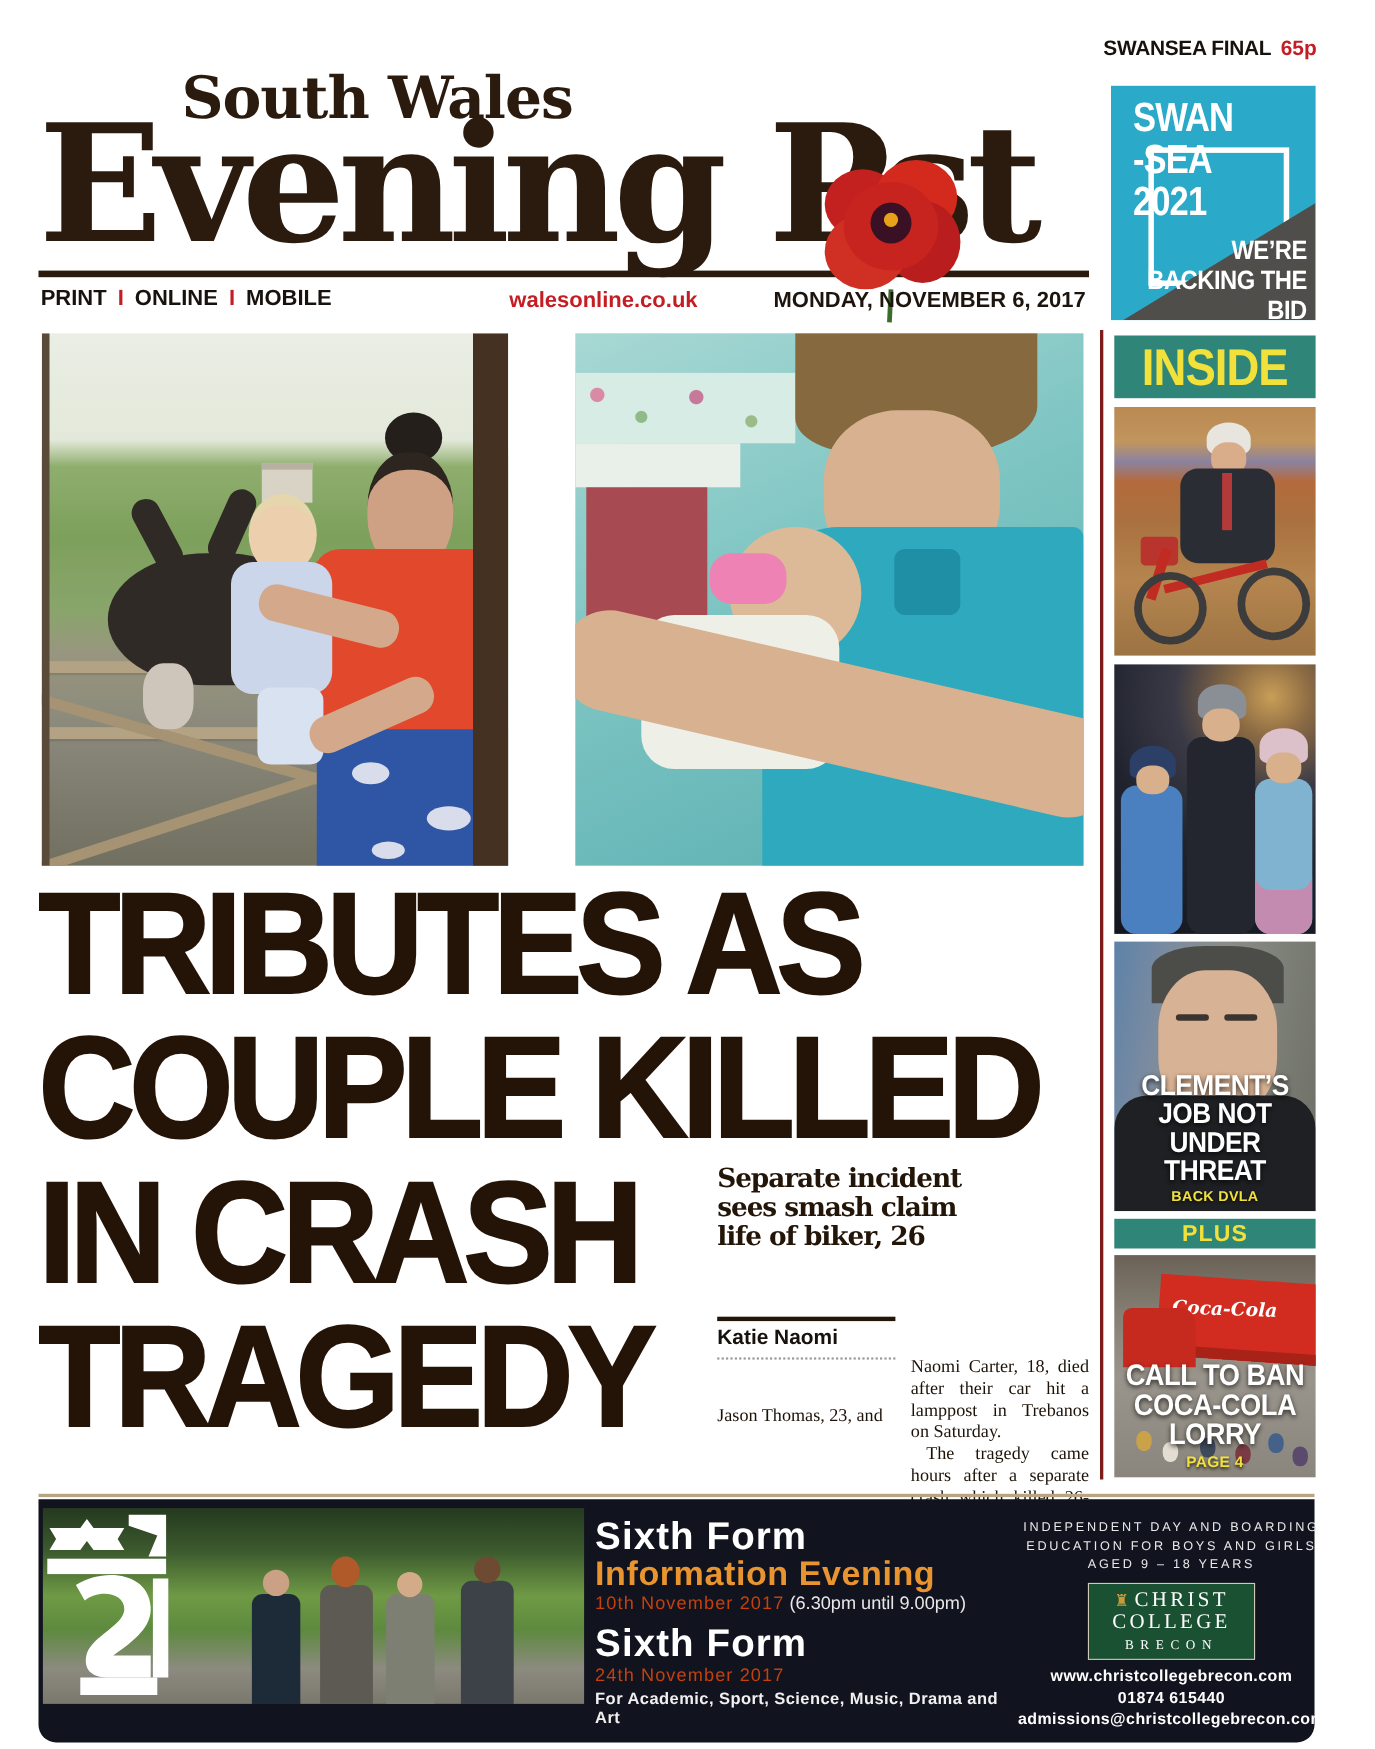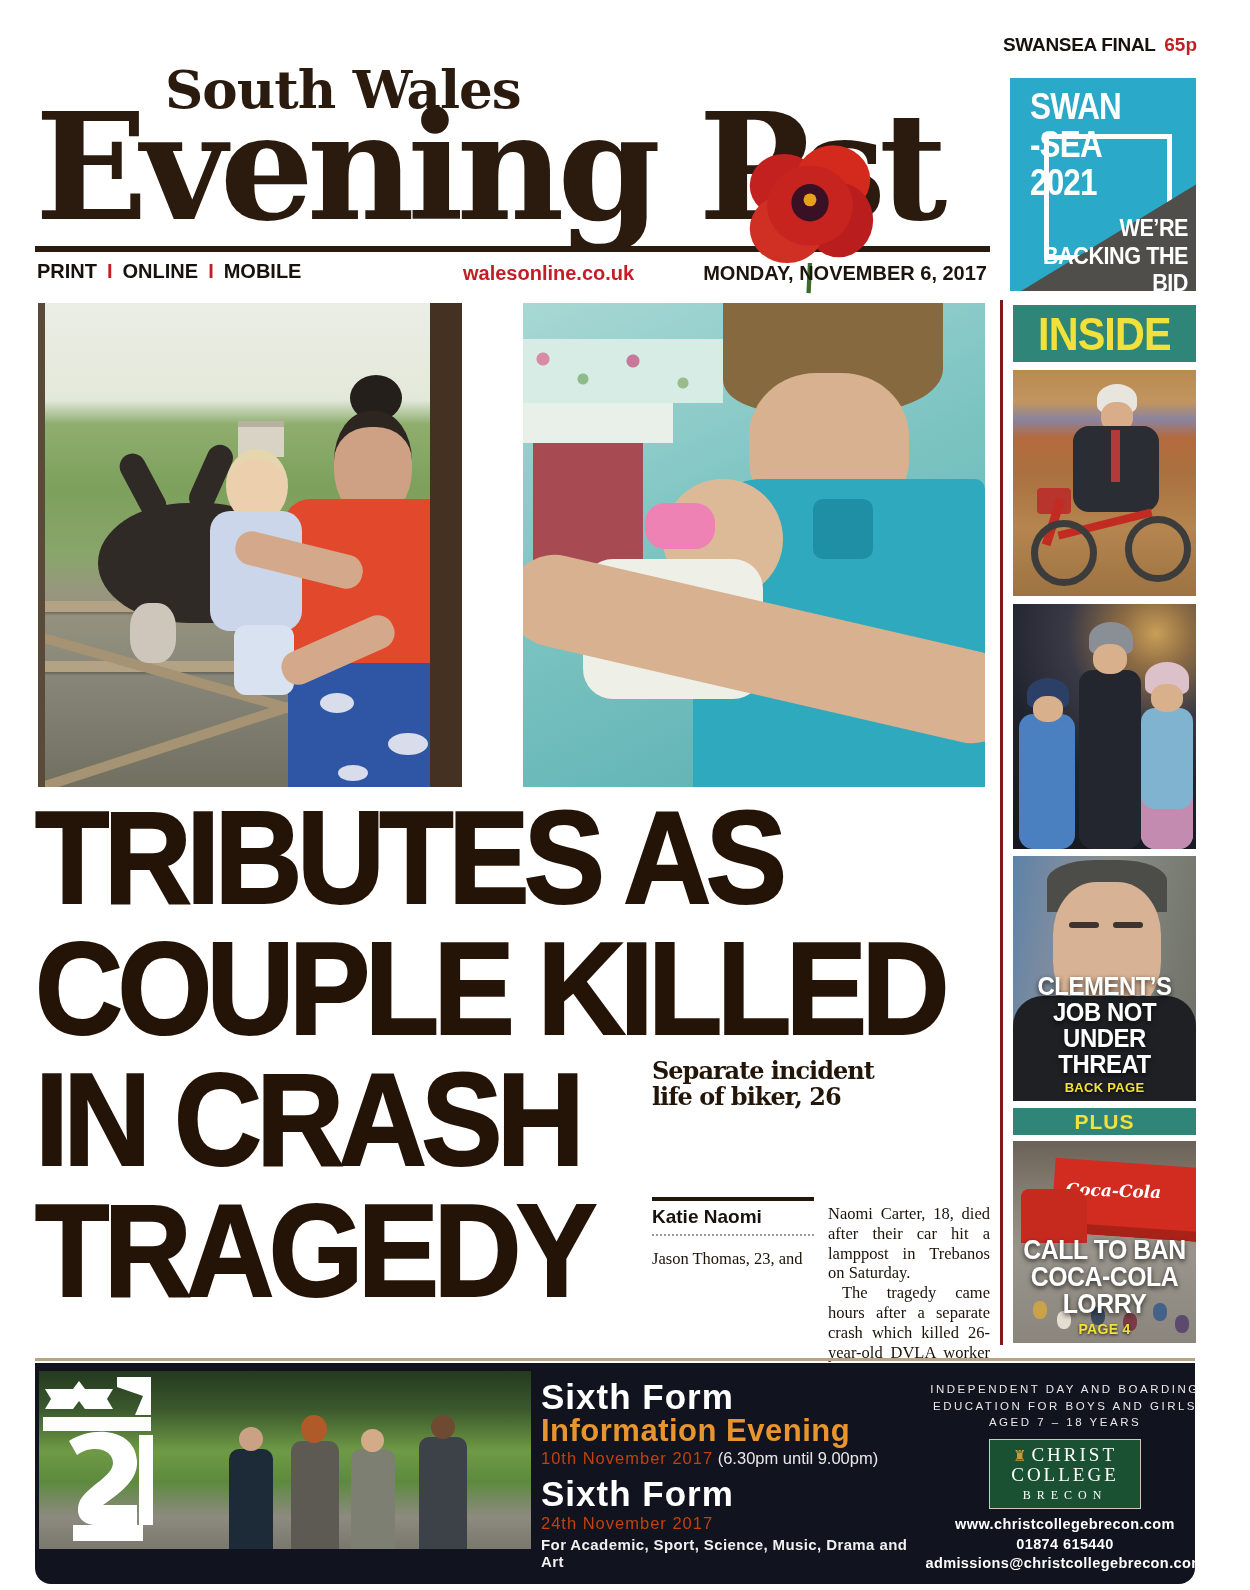--- a/index.html
+++ b/index.html
@@ -107,21 +107,21 @@
   .lr-crowd-dot{position:absolute;width:14px;height:18px;border-radius:45%;}
 
   
   .headline-line{left:35px;color:#241407;font-weight:bold;font-size:131px;line-height:1;letter-spacing:-6px;transform:scaleX(.93);transform-origin:left top;white-space:nowrap;-webkit-text-stroke:2px #241407;}
 
   
   .standfirst{left:652px;top:1058px;width:345px;font-family:"DejaVu Serif",serif;font-weight:bold;font-size:24px;line-height:1.1;color:#241509;letter-spacing:-1px;}
   .byline-block{left:652px;top:1197px;width:162px;}
   .byline-rule{width:162px;height:4px;background:#241509;}
   .byline-name{font-weight:bold;font-size:19px;color:#17120e;padding:5px 0 6px 0;border-bottom:2px dotted #9a9a9a;}
-  .bodycol{font-family:"Liberation Serif",serif;font-size:16.5px;line-height:1.2;color:#1c1208;text-align:justify;}
+  .bodycol{font-family:"Liberation Serif",serif;font-size:16.5px;line-height:1.2;color:#1c1208;text-align:justify;margin-top:28px;}
   .col1{left:652px;top:1249px;width:162px;}
   .col2{left:828px;top:1204px;width:162px;}
   .bodycol p{margin:0;}
   .bodycol p + p{text-indent:14px;}
   .full-story{font-family:"Liberation Sans",sans-serif;font-weight:bold;font-size:15.5px;margin-top:2px;text-align:left;}
 
   
   .advert{left:35px;top:1352px;width:1160px;height:232px;}
   .ad-goldline{left:0;top:6px;width:1160px;height:3px;background:#b7a583;}
   .ad-body{left:0;top:11px;width:1160px;height:221px;background:#11131f;border-radius:0 0 16px 16px;}
@@ -267,21 +267,21 @@
   <div class="abs side photo item-clement">
     <div class="abs cl-hair"></div>
     <div class="abs cl-face"></div>
     <div class="cl-brow" style="left:56px;top:66px;"></div>
     <div class="cl-brow" style="left:100px;top:66px;"></div>
     <div class="abs cl-coat"></div>
     <div class="side-item-text">
       <div class="side-line" style="font-size:26px;">CLEMENT’S</div>
       <div class="side-line" style="font-size:26px;">JOB NOT</div>
       <div class="side-line" style="font-size:26px;">UNDER THREAT</div>
-      <div class="side-page" style="font-size:13px;">BACK PAGE</div>
+      <div class="side-page" style="font-size:13px;">BACK DVLA</div>
     </div>
   </div>
 
   <div class="abs side plus-bar">
     <span class="plus-word">PLUS</span>
   </div>
 
   <div class="abs side photo item-lorry">
     <div class="abs lr-trailer">
       <div class="lr-script">Coca-Cola</div>
@@ -301,20 +301,21 @@
     </div>
   </div>
 
   <div class="abs headline-line" style="top:792px;">TRIBUTES AS</div>
   <div class="abs headline-line" style="top:923px;">COUPLE KILLED</div>
   <div class="abs headline-line" style="top:1054px;">IN CRASH</div>
   <div class="abs headline-line" style="top:1185px;">TRAGEDY</div>
 
   <div class="abs standfirst">
     <div>Separate incident</div>
+    <div>sees smash claim</div>
     <div>life of biker, 26</div>
   </div>
 
   <div class="abs byline-block">
     <div class="byline-rule"></div>
     <div class="byline-name">Katie Naomi</div>
   </div>
 
   <div class="abs bodycol col1">
     <p>Jason Thomas, 23, and</p>
@@ -360,21 +361,21 @@
         <div class="ad-ev-title" style="margin-top:8px;">Sixth Form</div>
         <div class="ad-ev-dateline">
           <span class="ad-ev-date">24th November 2017</span>
         </div>
         <div class="ad-ev-note">For Academic, Sport, Science, Music, Drama and Art</div>
       </div>
       <div class="abs ad-right">
         <div class="ad-tagline">
           <div>INDEPENDENT DAY AND BOARDING</div>
           <div>EDUCATION FOR BOYS AND GIRLS</div>
-          <div>AGED 7 – 18 YEARS</div>
+          <div>AGED 9 – 18 YEARS</div>
         </div>
         <div class="ad-school-box">
           <div class="ad-school-name"><span class="crown">♜</span><span>CHRIST</span></div>
           <div class="ad-school-name">COLLEGE</div>
           <div class="ad-school-loc">BRECON</div>
         </div>
         <div class="ad-contact">www.christcollegebrecon.com</div>
         <div class="ad-contact">01874 615440</div>
         <div class="ad-contact">admissions@christcollegebrecon.com</div>
       </div>

